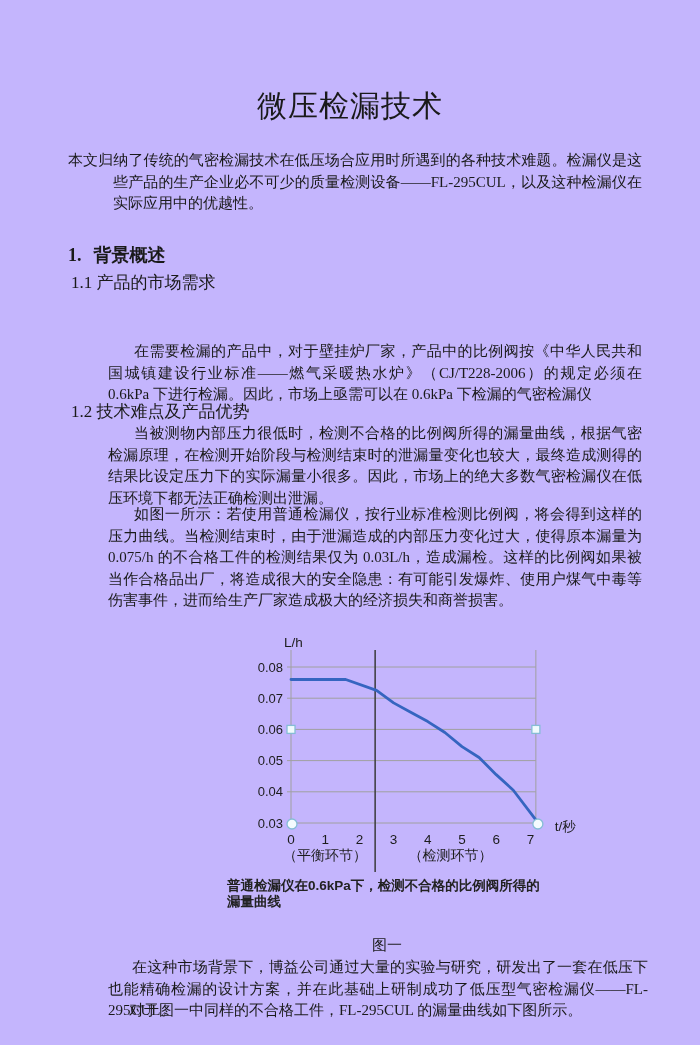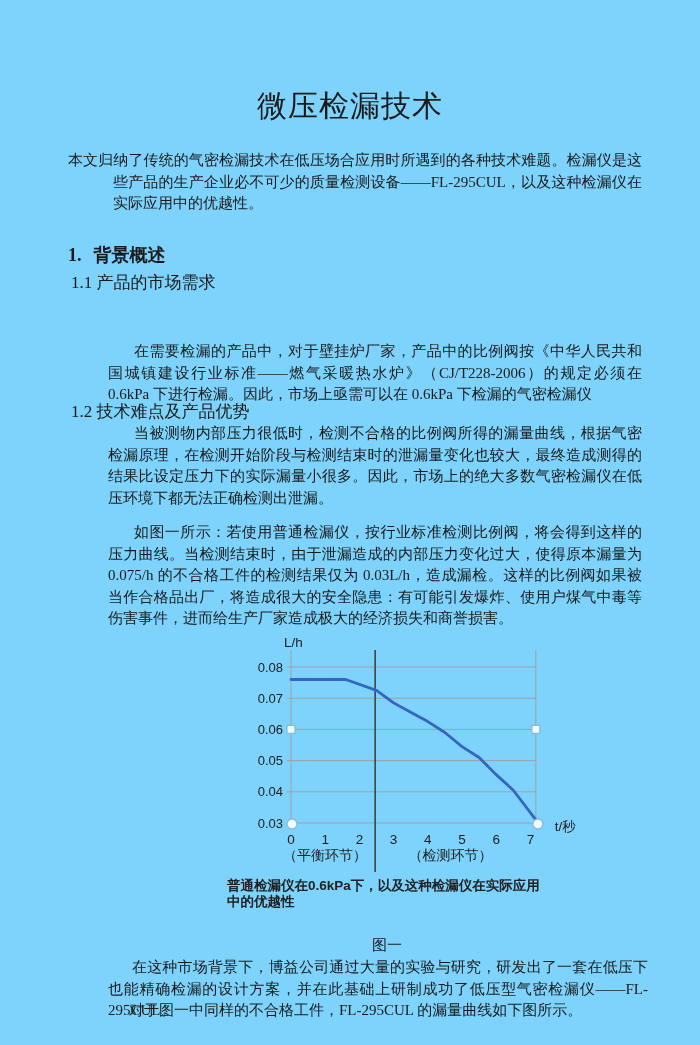--- a/index.html
+++ b/index.html
@@ -1,19 +1,19 @@
 <!DOCTYPE html>
 <html><head>
 <meta charset="utf-8">
 <style>
   html,body{margin:0;padding:0;background:#888;}
   .page{
     position:relative;
     width:700px;height:1045px;
-    background:#7dd3fc;
+    background:#c4b5fd;
     margin:0 auto;
     font-family:"Liberation Serif","DejaVu Serif",serif;
     color:#1a1a1a;
     overflow:hidden;
   }
   .title{
     position:absolute;top:86px;left:0;right:0;
     margin:0;text-align:center;
     font-size:30px;font-weight:500;letter-spacing:1px;
   }
@@ -64,21 +64,21 @@
 
   <div class="h1"><span>1.</span><span class="h1t">背景概述</span></div>
 
   <div class="h2" style="top:271px;">1.1 产品的市场需求</div>
 
   <p class="body-par" style="top:341px;">在需要检漏的产品中，对于壁挂炉厂家，产品中的比例阀按《中华人民共和国城镇建设行业标准——燃气采暖热水炉》（CJ/T228-2006）的规定必须在 0.6kPa 下进行检漏。因此，市场上亟需可以在 0.6kPa 下检漏的气密检漏仪</p>
 
   <div class="h2" style="top:400px;">1.2 技术难点及产品优势</div>
 
   <p class="body-par" style="top:423px;">当被测物内部压力很低时，检测不合格的比例阀所得的漏量曲线，根据气密检漏原理，在检测开始阶段与检测结束时的泄漏量变化也较大，最终造成测得的结果比设定压力下的实际漏量小很多。因此，市场上的绝大多数气密检漏仪在低压环境下都无法正确检测出泄漏。</p>
-  <p class="body-par" style="top:504px;margin-top:18px;">如图一所示：若使用普通检漏仪，按行业标准检测比例阀，将会得到这样的压力曲线。当检测结束时，由于泄漏造成的内部压力变化过大，使得原本漏量为 0.075/h 的不合格工件的检测结果仅为 0.03L/h，造成漏检。这样的比例阀如果被当作合格品出厂，将造成很大的安全隐患：有可能引发爆炸、使用户煤气中毒等伤害事件，进而给生产厂家造成极大的经济损失和商誉损害。</p>
+  <p class="body-par" style="top:504px;">如图一所示：若使用普通检漏仪，按行业标准检测比例阀，将会得到这样的压力曲线。当检测结束时，由于泄漏造成的内部压力变化过大，使得原本漏量为 0.075/h 的不合格工件的检测结果仅为 0.03L/h，造成漏检。这样的比例阀如果被当作合格品出厂，将造成很大的安全隐患：有可能引发爆炸、使用户煤气中毒等伤害事件，进而给生产厂家造成极大的经济损失和商誉损害。</p>
 
   <div class="chart-wrap">
     <svg id="chart-svg" width="420" height="255" viewBox="0 0 420 255" xmlns="http://www.w3.org/2000/svg">
         <line x1="57" y1="193" x2="305.872" y2="193" stroke="#a0a0a0" stroke-width="1"></line>
         <text x="53" y="197.5" text-anchor="end" font-size="13">0.03</text>
         <line x1="57" y1="161.79999999999998" x2="305.872" y2="161.79999999999998" stroke="#a0a0a0" stroke-width="1"></line>
         <text x="53" y="166.29999999999998" text-anchor="end" font-size="13">0.04</text>
         <line x1="57" y1="130.6" x2="305.872" y2="130.6" stroke="#a0a0a0" stroke-width="1"></line>
         <text x="53" y="135.1" text-anchor="end" font-size="13">0.05</text>
         <line x1="57" y1="99.4" x2="305.872" y2="99.4" stroke="#a0a0a0" stroke-width="1"></line>
@@ -103,19 +103,19 @@
         <text x="95.066" y="230" text-anchor="middle" font-size="14">（平衡环节）</text>
         <text x="220.502" y="230" text-anchor="middle" font-size="14">（检测环节）</text>
         <polyline points="61,49.47999999999999 115.72,49.47999999999999 146.5,60.400000000000006 163.60000000000002,72.87999999999998 180.70000000000002,82.24 197.8,91.6 214.9,102.52000000000001 232,116.56 249.10000000000002,127.48 266.20000000000005,144.64 283.3,160.24 305.872,189.88" fill="none" stroke="#3565c0" stroke-width="2.8" stroke-linejoin="round" stroke-linecap="round"></polyline>
         <rect x="57" y="95.4" width="8" height="8" fill="#f0fafd" stroke="#85bdd6" stroke-width="1.3"></rect>
         <rect x="301.872" y="95.4" width="8" height="8" fill="#f0fafd" stroke="#85bdd6" stroke-width="1.3"></rect>
         <circle cx="62" cy="194" r="5" fill="#f4fbfe" stroke="#85bdd6" stroke-width="1.3"></circle>
         <circle cx="307.872" cy="194" r="5" fill="#f4fbfe" stroke="#85bdd6" stroke-width="1.3"></circle>
       </svg>
   </div>
 
-  <p class="fig-caption">普通检漏仪在0.6kPa下，以及这种检漏仪在实际应用中的优越性</p>
+  <p class="fig-caption">普通检漏仪在0.6kPa下，检测不合格的比例阀所得的漏量曲线</p>
   <p class="fig-label">图一</p>
 
   <p class="body-par" style="top:957px;text-indent:24px;right:52px;">在这种市场背景下，博益公司通过大量的实验与研究，研发出了一套在低压下也能精确检漏的设计方案，并在此基础上研制成功了低压型气密检漏仪——FL-295CUL。</p>
   <p class="body-par" style="top:1000px;text-indent:21px;">对于图一中同样的不合格工件，FL-295CUL 的漏量曲线如下图所示。</p>
 
 </div>
 
 </body></html>

